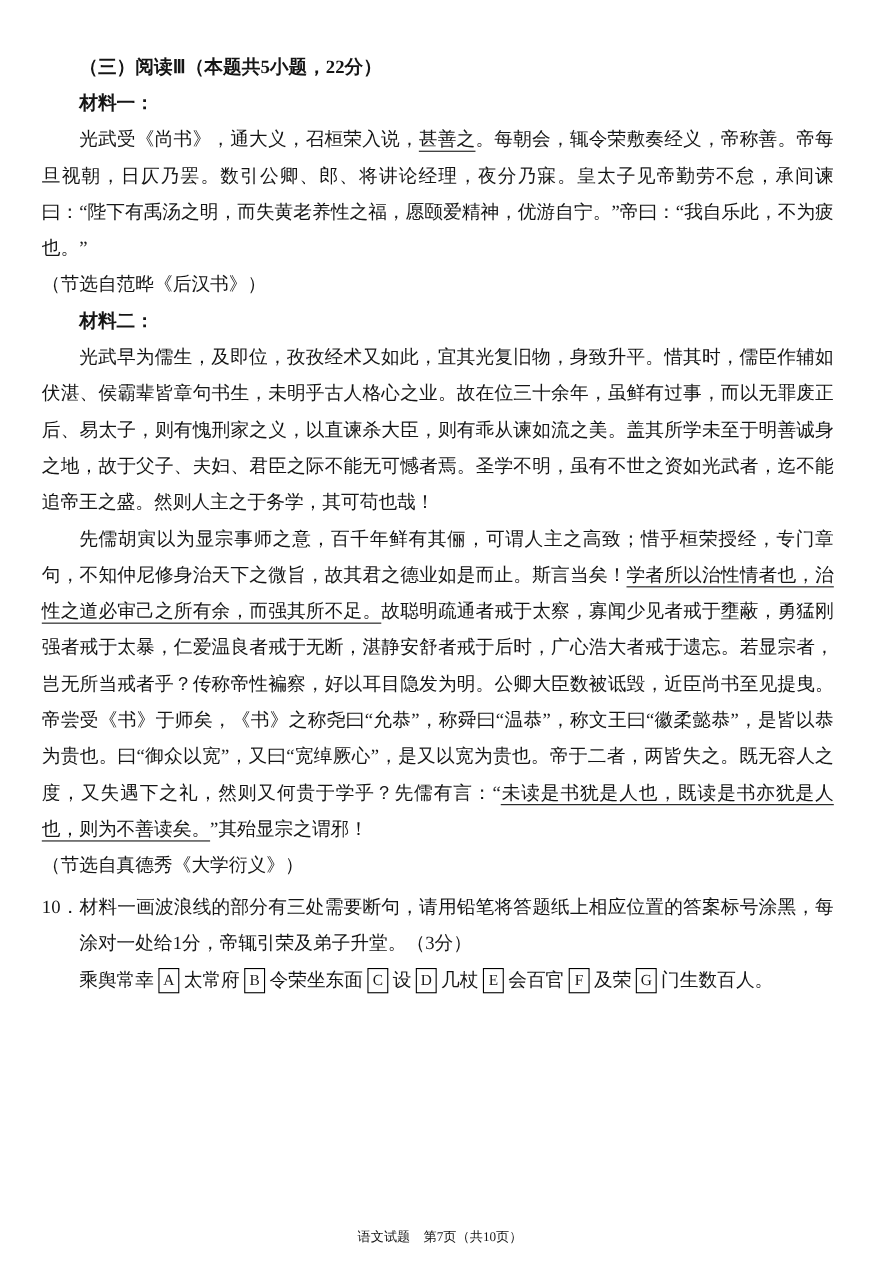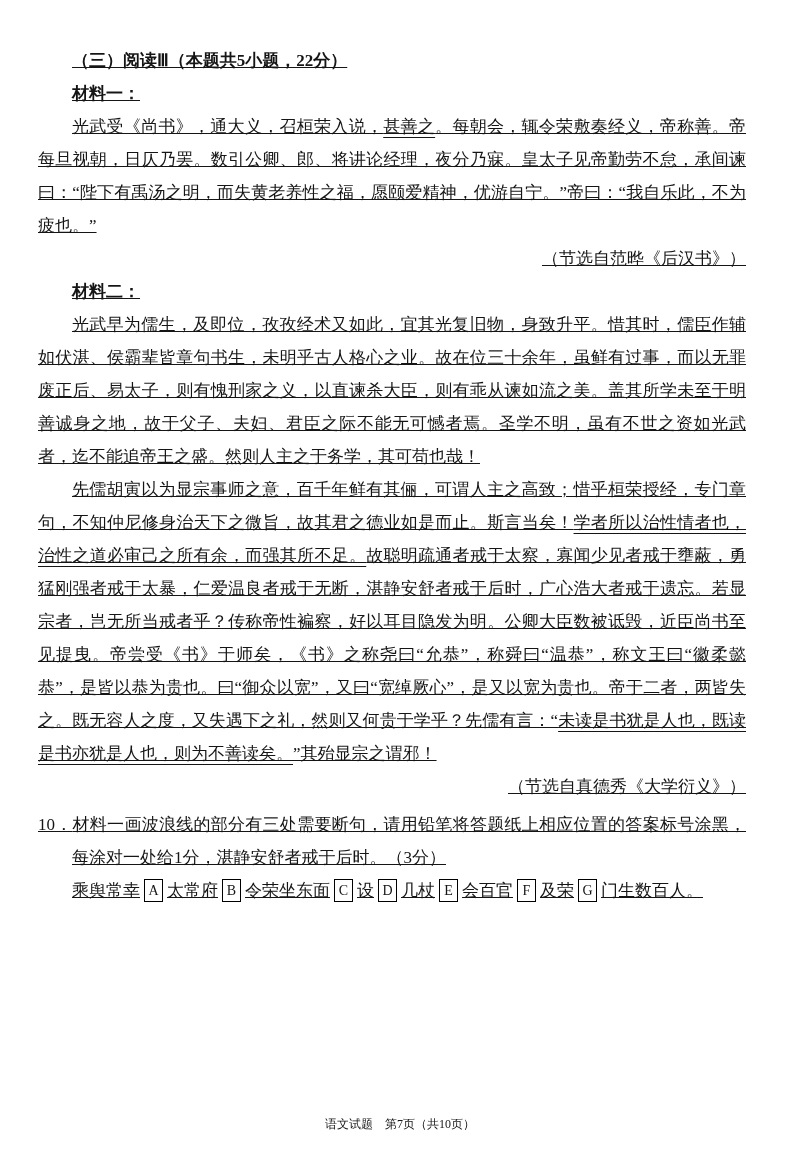--- a/index.html
+++ b/index.html
@@ -9,34 +9,32 @@
   }
   body {
     width: 800px;
     height: 1150px;
     position: relative;
     overflow: hidden;
     font-family: "Liberation Serif", serif;
     color: #151515;
   }
   .page {
-    padding: 44px 54px 0 38px;
+    padding: 44px 42px 0 38px;
     box-sizing: border-box;
-    text-decoration: underline;
   }
   p {
     margin: 0;
     font-size: 17px;
     line-height: 33px;
     text-align: justify;
   }
   .indent { text-indent: 2em; }
   .bold { font-weight: bold; }
   .right {
-    text-align: right;
     text-indent: 0;
   }
   .ul {
     text-decoration: underline;
     text-underline-offset: 5px;
     text-decoration-thickness: 1.2px;
   }
   .wavy {
     text-decoration: underline;
     text-decoration-style: wavy;
@@ -90,19 +88,19 @@
   <p class="right">（节选自范晔《后汉书》）</p>
 
   <p class="indent bold">材料二：</p>
 
   <p class="indent">光武早为儒生，及即位，孜孜经术又如此，宜其光复旧物，身致升平。惜其时，儒臣作辅如伏湛、侯霸辈皆章句书生，未明乎古人格心之业。故在位三十余年，虽鲜有过事，而以无罪废正后、易太子，则有愧刑家之义，以直谏杀大臣，则有乖从谏如流之美。盖其所学未至于明善诚身之地，故于父子、夫妇、君臣之际不能无可憾者焉。圣学不明，虽有不世之资如光武者，迄不能追帝王之盛。然则人主之于务学，其可苟也哉！</p>
 
   <p class="indent"><span>先儒胡寅以为显宗事师之意，百千年鲜有其俪，可谓人主之高致；惜乎桓荣授经，专门章句，不知仲尼修身治天下之微旨，故其君之德业如是而止。斯言当矣！</span><span class="ul">学者所以治性情者也，治性之道必审己之所有余，而强其所不足。</span><span>故聪明疏通者戒于太察，寡闻少见者戒于壅蔽，勇猛刚强者戒于太暴，仁爱温良者戒于无断，湛静安舒者戒于后时，广心浩大者戒于遗忘。若显宗者，岂无所当戒者乎？传称帝性褊察，好以耳目隐发为明。公卿大臣数被诋毁，近臣尚书至见提曳。帝尝受《书》于师矣，《书》之称尧曰“允恭”，称舜曰“温恭”，称文王曰“徽柔懿恭”，是皆以恭为贵也。曰“御众以宽”，又曰“宽绰厥心”，是又以宽为贵也。帝于二者，两皆失之。既无容人之度，又失遇下之礼，然则又何贵于学乎？先儒有言：“</span><span class="ul">未读是书犹是人也，既读是书亦犹是人也，则为不善读矣。</span><span>”其殆显宗之谓邪！</span></p>
 
   <p class="right">（节选自真德秀《大学衍义》）</p>
 
-  <p class="q-item"><span>10．</span><span>材料一画波浪线的部分有三处需要断句，请用铅笔将答题纸上相应位置的答案标号涂黑，每涂对一处给1分，湛静安舒者戒于后时。（3分）</span></p>
+  <p class="q-item"><span>10．</span><span>材料一画波浪线的部分有三处需要断句，请用铅笔将答题纸上相应位置的答案标号涂黑，每涂对一处给1分，帝辄引荣及弟子升堂。（3分）</span></p>
 
   <p class="box-line"><span>乘舆常幸</span><span class="box">A</span><span>太常府</span><span class="box">B</span><span>令荣坐东面</span><span class="box">C</span><span>设</span><span class="box">D</span><span>几杖</span><span class="box">E</span><span>会百官</span><span class="box">F</span><span>及荣</span><span class="box">G</span><span>门生数百人。</span></p>
 
 </div>
 
 <div class="footer">语文试题　第7页（共10页）</div>
 
 </body></html>

